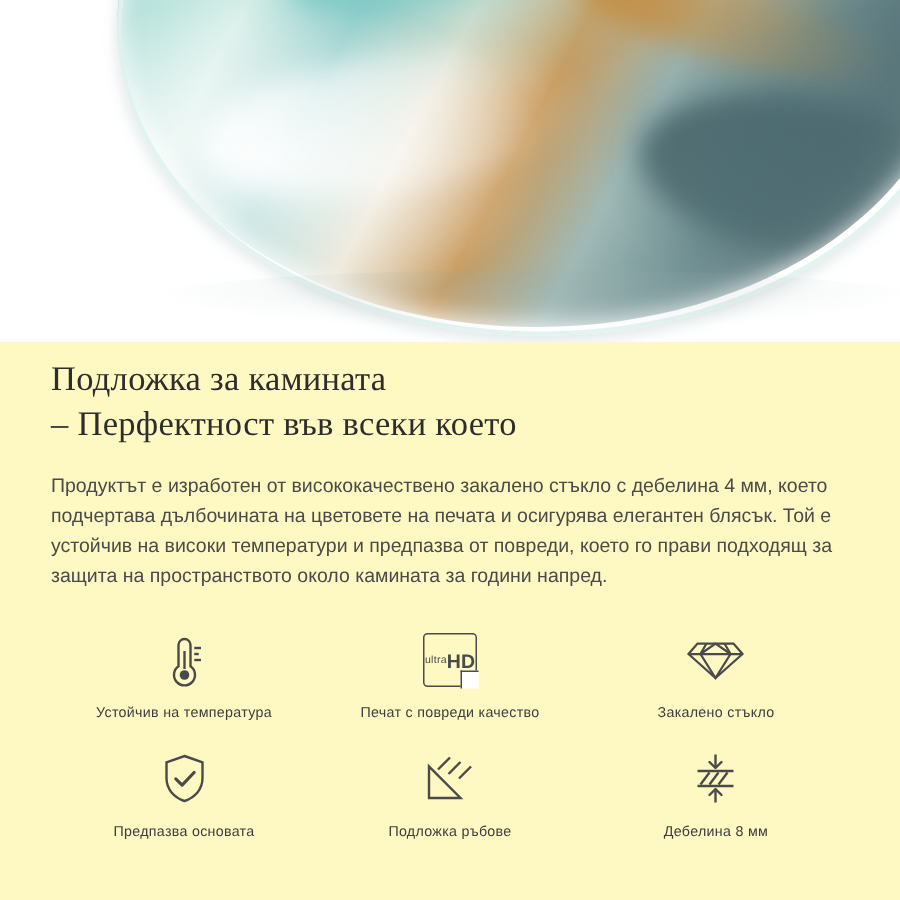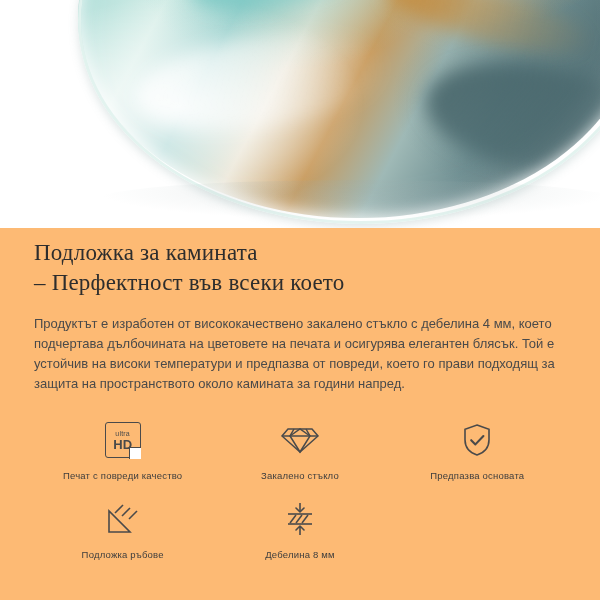--- a/index.html
+++ b/index.html
@@ -10,21 +10,21 @@
     width: 600px;
     height: 600px;
     background: #ffffff;
     font-family: "Liberation Sans", sans-serif;
     overflow: hidden;
   }
   .page {
     position: relative;
     width: 600px;
     height: 600px;
-    background: #fdba74;
+    background: #fef9c3;
     overflow: hidden;
   }
 
   
   .hero {
     position: relative;
     width: 600px;
     height: 228px;
     overflow: hidden;
     background: #ffffff;
@@ -172,21 +172,21 @@
     color: #3d3d3d;
     letter-spacing: 0.2px;
   }
   .ultrahd {
     position: relative;
     width: 34px;
     height: 34px;
     border: 1.6px solid #4a4a4a;
     border-radius: 3px;
     display: flex;
-    flex-direction: column;
+    flex-direction: row;
     align-items: center;
     justify-content: center;
     line-height: 1;
   }
   .ultrahd .u-top {
     font-size: 7px;
     letter-spacing: 0.2px;
     color: #4a4a4a;
   }
   .ultrahd .u-bot {
@@ -228,20 +228,33 @@
   <div class="content">
     <h1 class="headline">
       <span>Подложка за камината</span>
       <span class="line2">– Перфектност във всеки което</span>
     </h1>
 
     <p class="body-copy">Продуктът е изработен от висококачествено закалено стъкло с дебелина 4 мм, което подчертава дълбочината на цветовете на печата и осигурява елегантен блясък. Той е устойчив на високи температури и предпазва от повреди, което го прави подходящ за защита на пространството около камината за години напред.</p>
 
     <div class="features">
 
+      <div class="feature">
+        <div class="feature-icon">
+          <svg width="38" height="40" viewBox="0 0 38 40" fill="none" stroke="#4a4a4a" stroke-width="1.6">
+            <path d="M19 6a4 4 0 0 0-4 4v14.2a7 7 0 1 0 8 0V10a4 4 0 0 0-4-4z"></path>
+            <line x1="19" y1="14" x2="19" y2="26"></line>
+            <circle cx="19" cy="30" r="3.2" fill="#4a4a4a" stroke="none"></circle>
+            <line x1="25.5" y1="12" x2="30" y2="12"></line>
+            <line x1="25.5" y1="16" x2="28.5" y2="16"></line>
+            <line x1="25.5" y1="20" x2="30" y2="20"></line>
+          </svg>
+        </div>
+        <div class="feature-label">Устойчив на температура</div>
+      </div>
 
       <div class="feature">
         <div class="feature-icon">
           <div class="ultrahd">
             <span class="u-top">ultra</span>
             <span class="u-bot">HD</span>
             <span class="corner"></span>
           </div>
         </div>
         <div class="feature-label">Печат с повреди качество</div>

